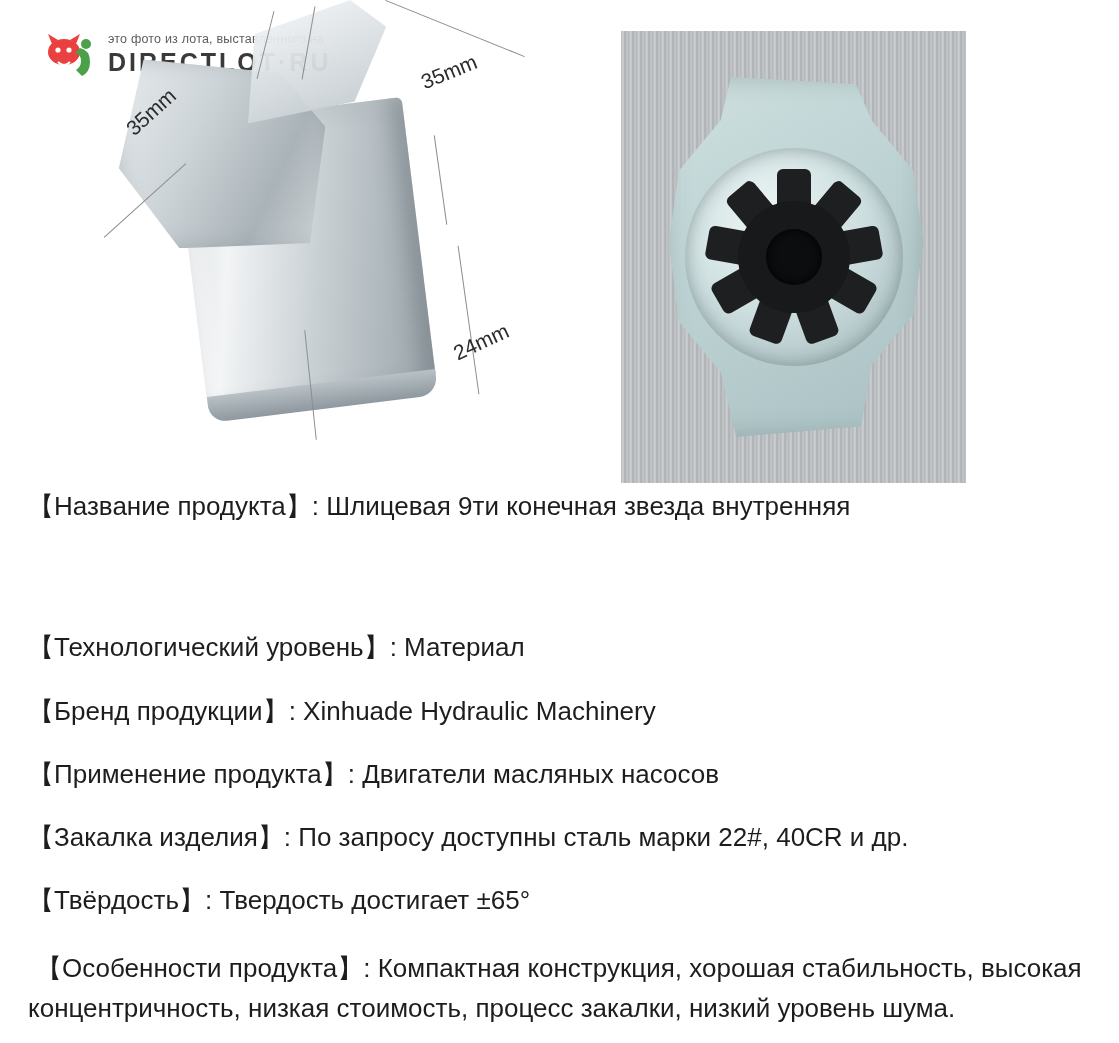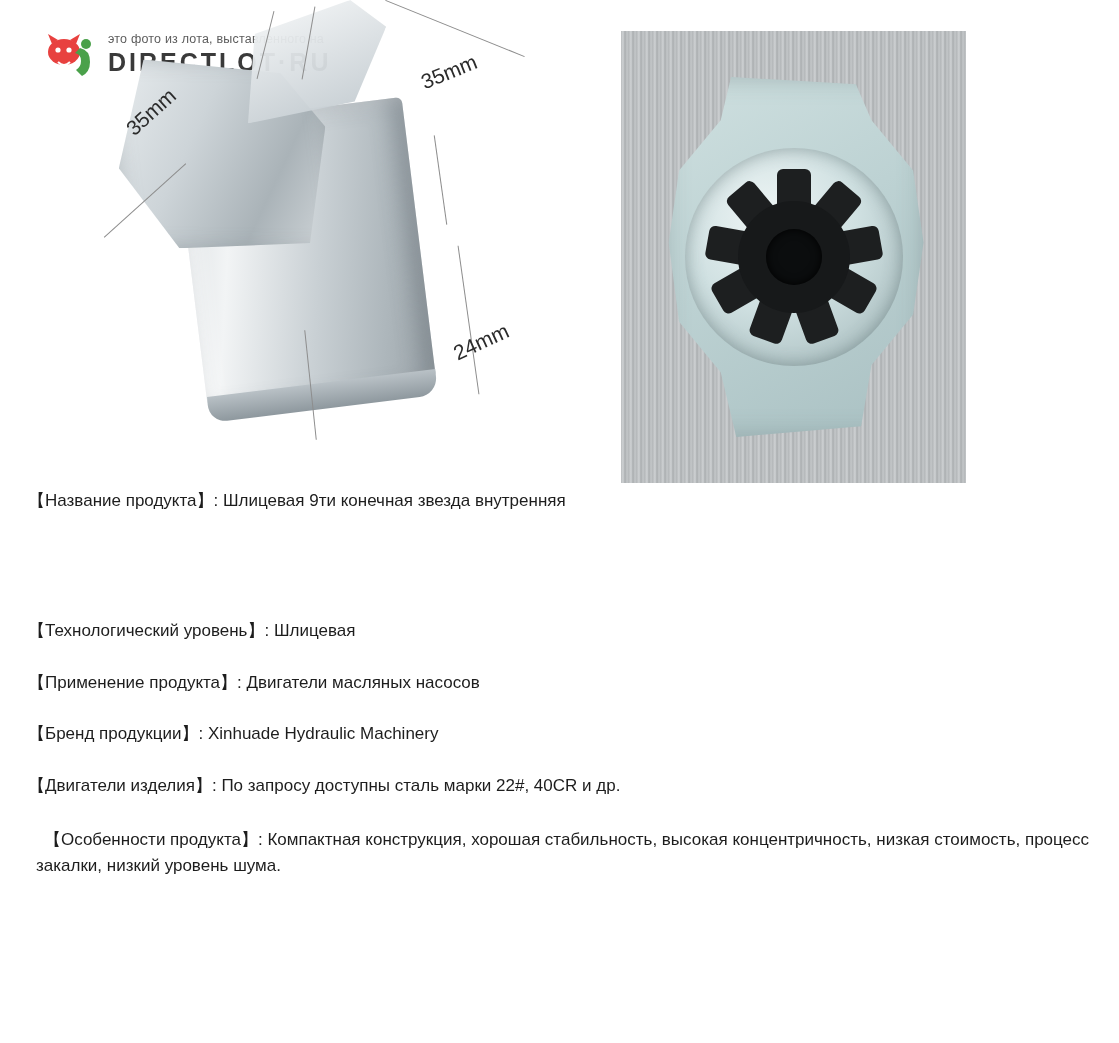--- a/index.html
+++ b/index.html
@@ -205,33 +205,32 @@
   
   .specs {
     position: absolute;
     left: 0;
     top: 490px;
     width: 1119px;
     padding: 0 28px;
     box-sizing: border-box;
   }
   .spec-line {
-    font-size: 17px;
+    font-size: 26px;
     line-height: 1.28;
     color: #1d1d1d;
     margin-bottom: 30px;
     white-space: nowrap;
   }
   .spec-line.first { margin-bottom: 108px; }
   .spec-line.wrap {
     white-space: normal;
     line-height: 1.55;
     margin-bottom: 0;
     text-indent: 8px;
-    margin-left: 8px;
   }
   .spec-key { }
   .spec-val { }
 </style>
 </head>
 <body>
 
 <div class="media-row">
 
   <div class="watermark">
@@ -290,33 +289,36 @@
   </div>
 </div>
 
 <div class="specs">
 
   <div class="spec-line first">
     <span class="spec-key">【Название продукта】</span><span>: </span><span class="spec-val">Шлицевая 9ти конечная звезда внутренняя</span>
   </div>
 
   <div class="spec-line">
-    <span class="spec-key">【Технологический уровень】</span><span>: </span><span class="spec-val">Шлицевая</span>
+    <span class="spec-key">【Технологический уровень】</span><span>: </span><span class="spec-val">Материал</span>
+  </div>
+
+  <div class="spec-line">
+    <span class="spec-key">【Бренд продукции】</span><span>: </span><span class="spec-val">Xinhuade Hydraulic Machinery</span>
   </div>
 
   <div class="spec-line">
     <span class="spec-key">【Применение продукта】</span><span>: </span><span class="spec-val">Двигатели масляных насосов</span>
   </div>
 
   <div class="spec-line">
-    <span class="spec-key">【Бренд продукции】</span><span>: </span><span class="spec-val">Xinhuade Hydraulic Machinery</span>
-  </div>
-
-  <div class="spec-line">
-    <span class="spec-key">【Двигатели изделия】</span><span>: </span><span class="spec-val">По запросу доступны сталь марки 22#, 40CR и др.</span>
-  </div>
-
+    <span class="spec-key">【Закалка изделия】</span><span>: </span><span class="spec-val">По запросу доступны сталь марки 22#, 40CR и др.</span>
+  </div>
+
+  <div class="spec-line">
+    <span class="spec-key">【Твёрдость】</span><span>: </span><span class="spec-val">Твердость достигает ±65°</span>
+  </div>
 
   <div class="spec-line wrap">
     <span class="spec-key">【Особенности продукта】</span><span>: </span><span class="spec-val">Компактная конструкция, хорошая стабильность, высокая концентричность, низкая стоимость, процесс закалки, низкий уровень шума.</span>
   </div>
 
 </div>
 
 </body></html>

